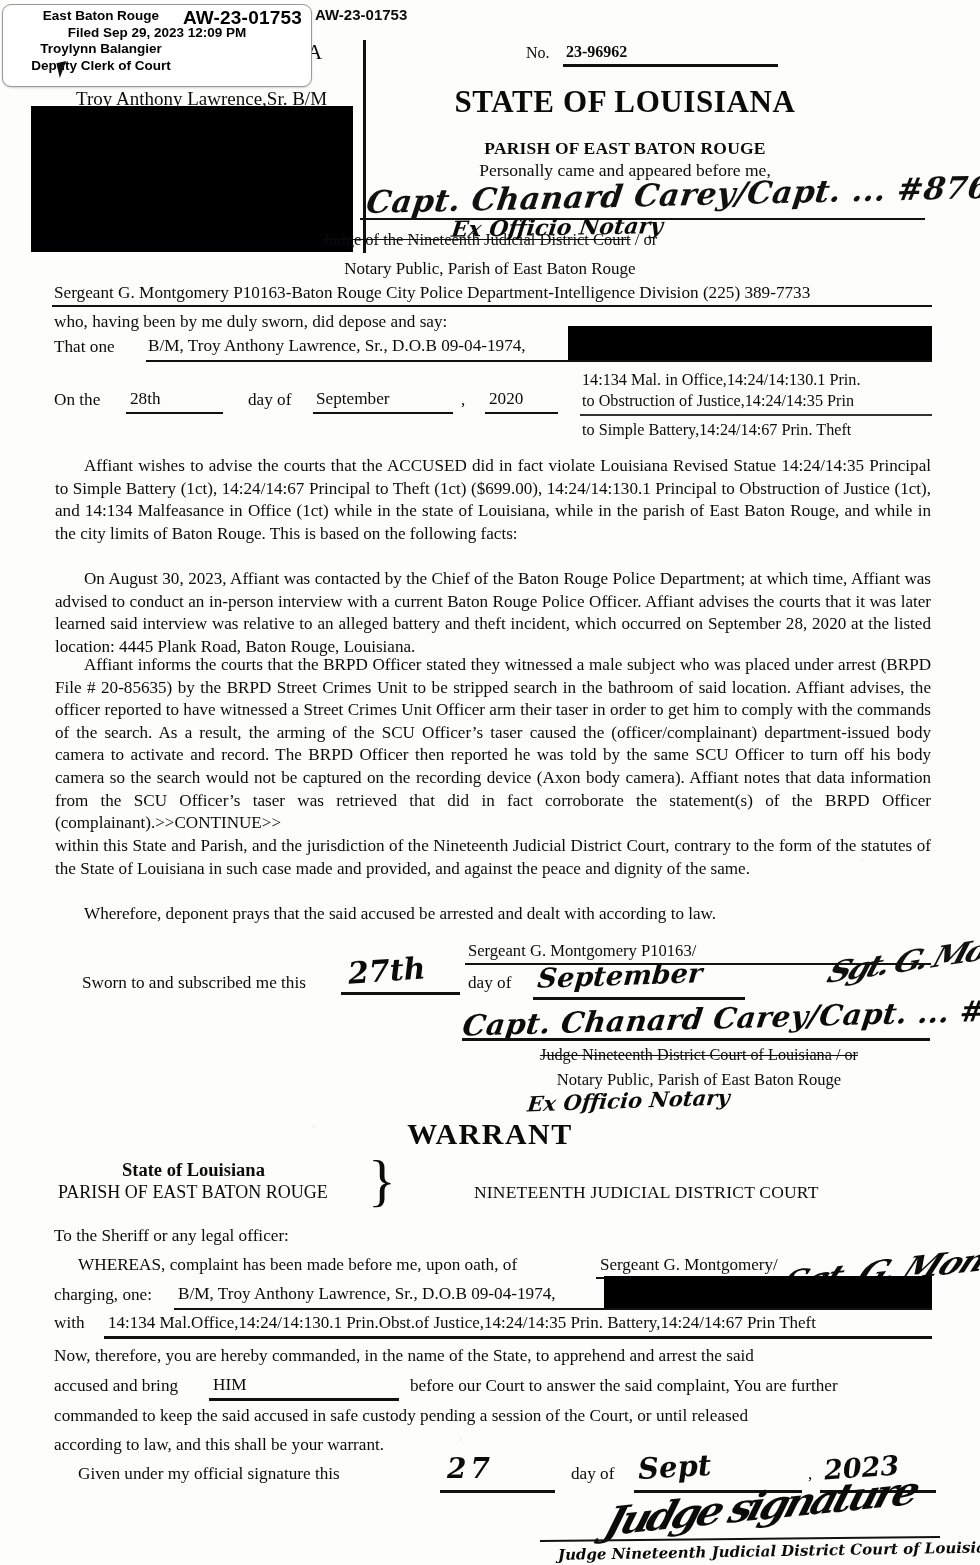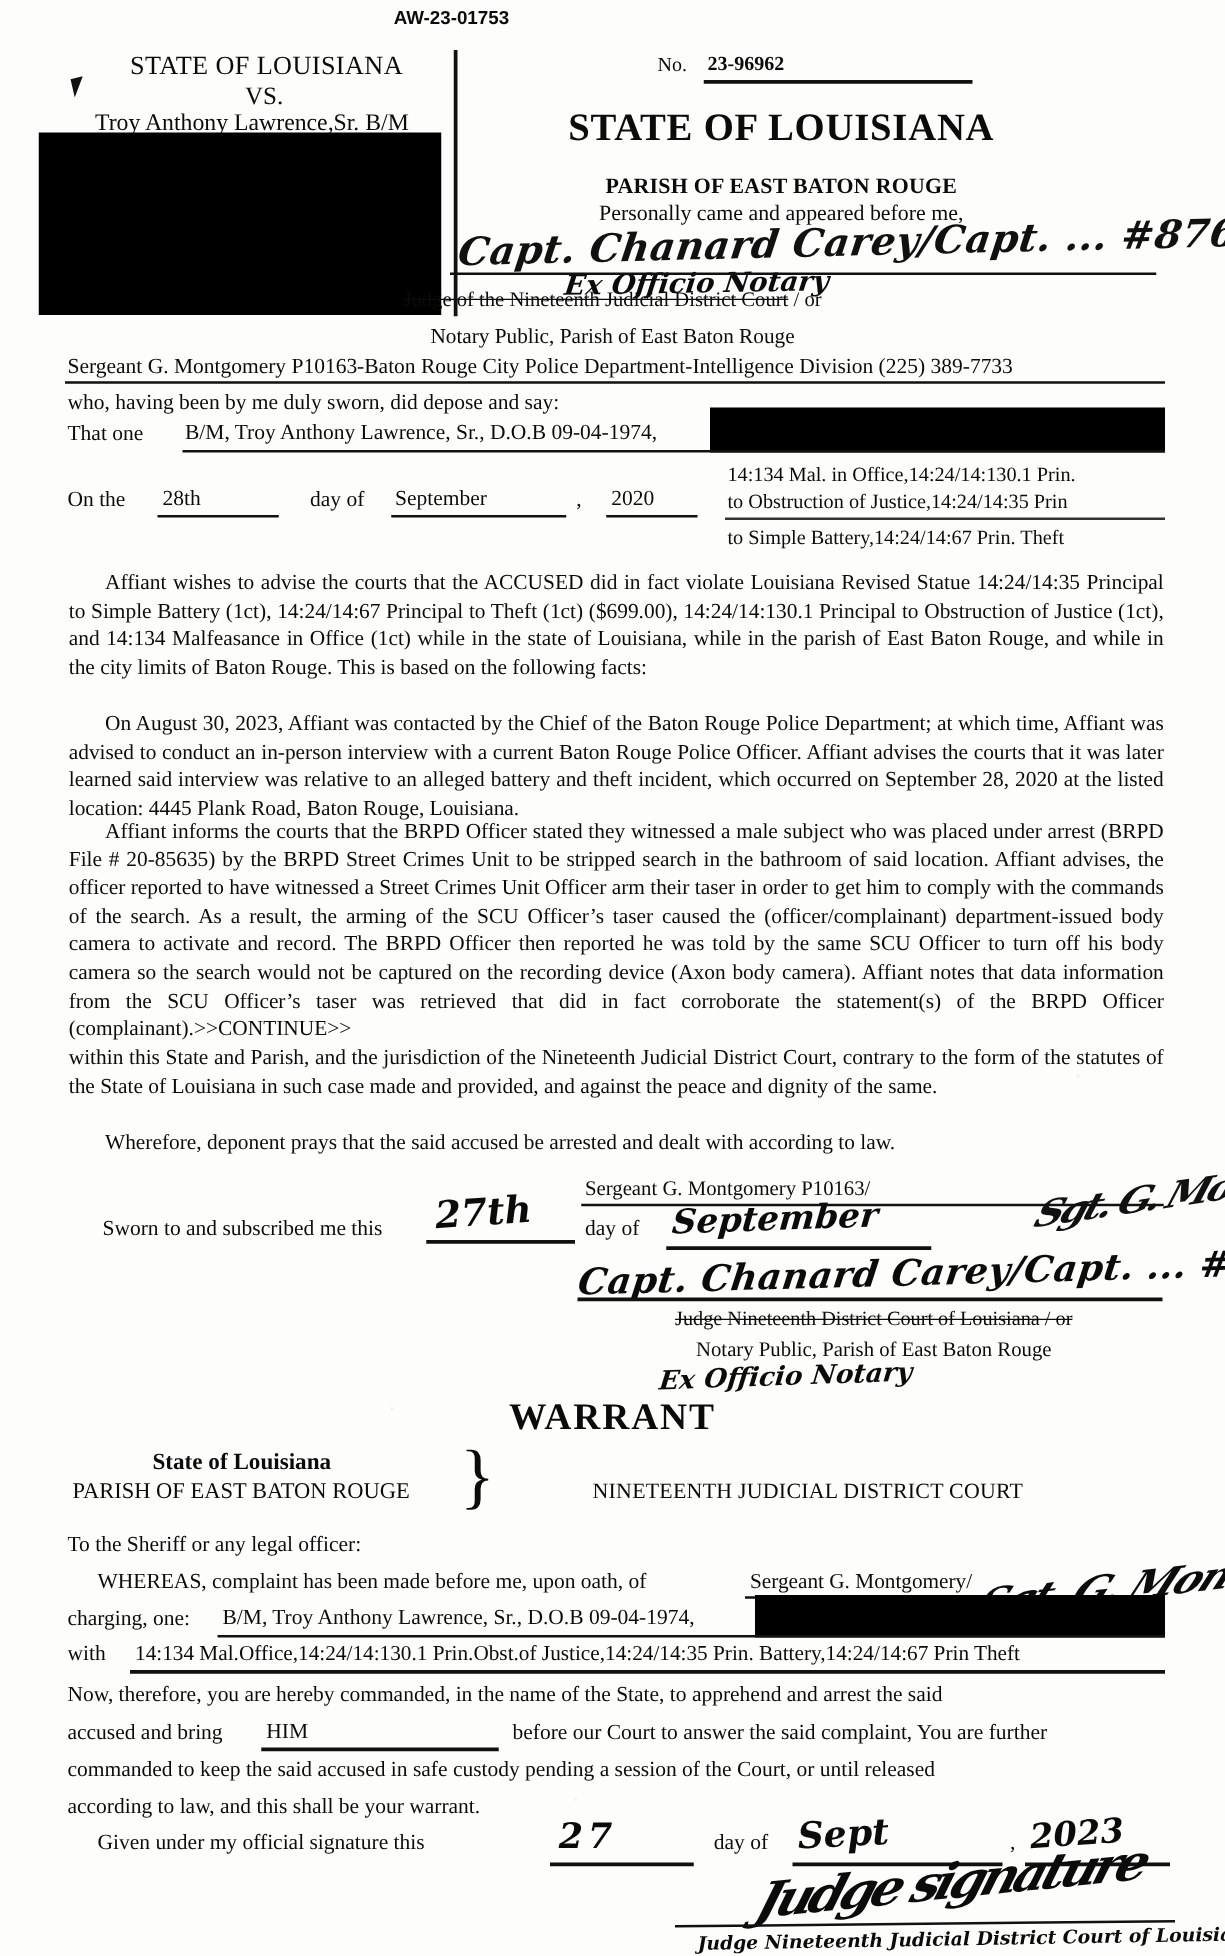--- a/index.html
+++ b/index.html
@@ -161,20 +161,27 @@
   #finalsig-rule{left:540px;top:1538px;width:400px;height:2px;background:#111;
     transform:rotate(-.6deg);}
   #finalsig-cap{left:558px;top:1542px;font-size:15px;font-family:"DejaVu Serif",serif;
     font-style:italic;font-weight:bold;transform:rotate(-1deg);white-space:nowrap;}
 </style>
 </head>
 <body>
 
 <div id="page">
 
+  <div class="abs" id="stamp">
+    <span class="ln body">East Baton Rouge</span>
+    <span class="ln">Filed Sep 29, 2023 12:09 PM</span>
+    <span class="ln body">Troylynn Balangier</span>
+    <span class="ln body">Deputy Clerk of Court</span>
+    <span id="stamp-caseno">AW-23-01753</span>
+  </div>
   <div class="abs" id="stamp-cursor"></div>
 
   <div class="abs" id="caseno-right">AW-23-01753</div>
 
   <div class="abs" id="cap-state">STATE OF LOUISIANA</div>
   <div class="abs" id="cap-vs">VS.</div>
   <div class="abs" id="cap-def">Troy Anthony Lawrence,Sr. B/M</div>
   <div class="abs" id="cap-rule"></div>
   <div class="abs" id="redact1"></div>
 

